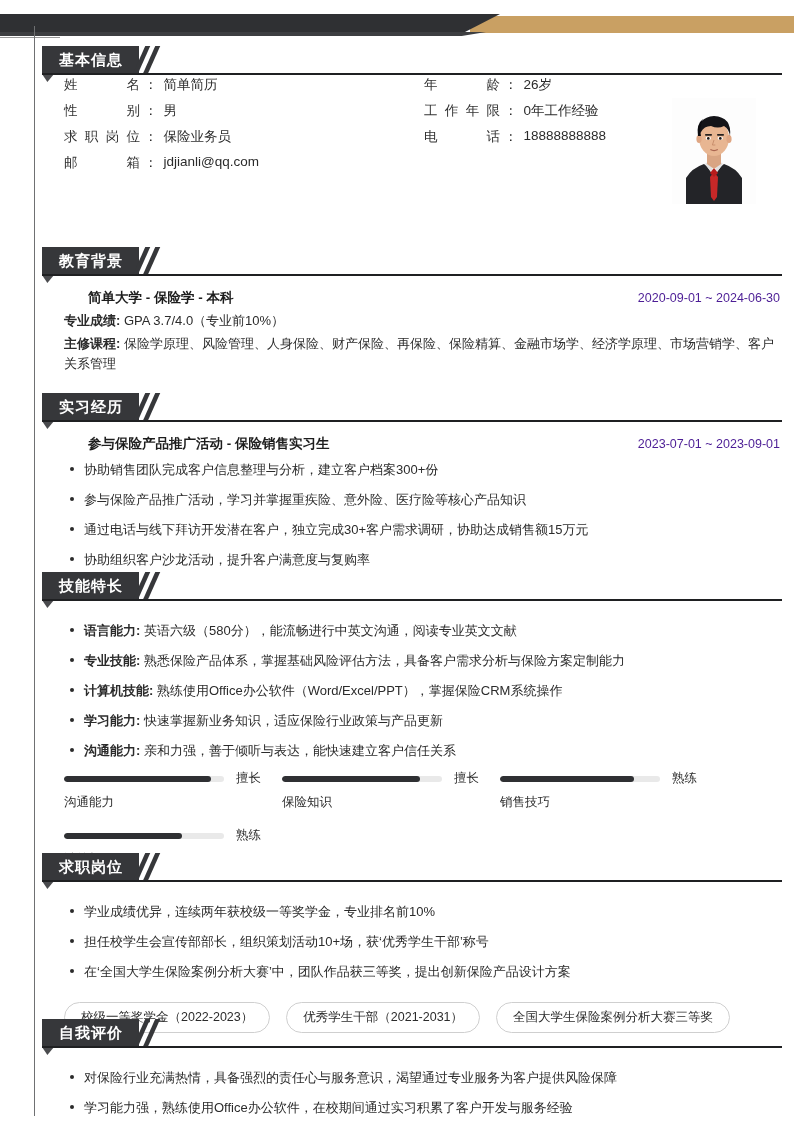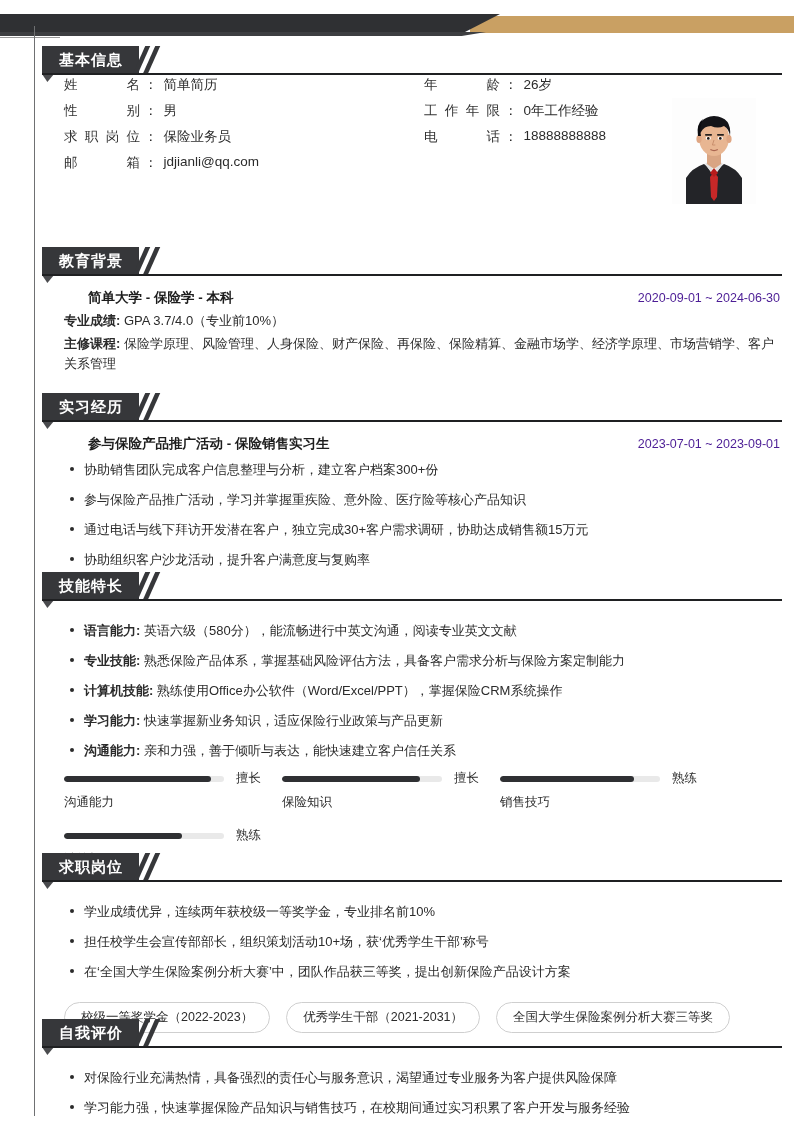--- a/index.html
+++ b/index.html
@@ -554,19 +554,19 @@
       <div class="sec-tab"></div>
       <div class="sec-slashes" style="left: 119px;">
         <i class="s1"></i>
           <i class="s2"></i>
       </div>
       <div class="sec-underline"></div>
     </div>
     <div class="sec-body">
       <ul class="bullets">
         <li>对保险行业充满热情，具备强烈的责任心与服务意识，渴望通过专业服务为客户提供风险保障</li>
-        <li>学习能力强，快速掌握保险产品知识与销售技巧，在校期间通过实习积累了客户开发与服务经验</li>
+        <li>学习能力强，熟练使用Office办公软件，在校期间通过实习积累了客户开发与服务经验</li>
 
       </ul>
     </div>
   </div>
 
 </div>
 
 </body></html>

